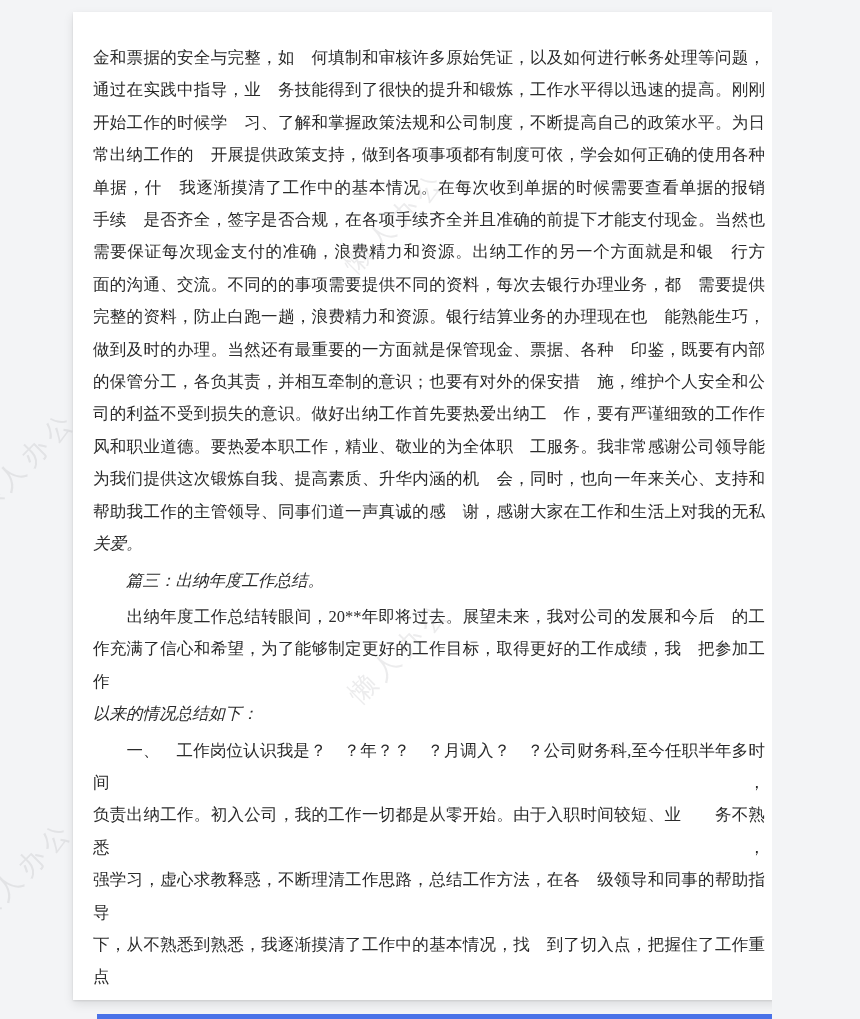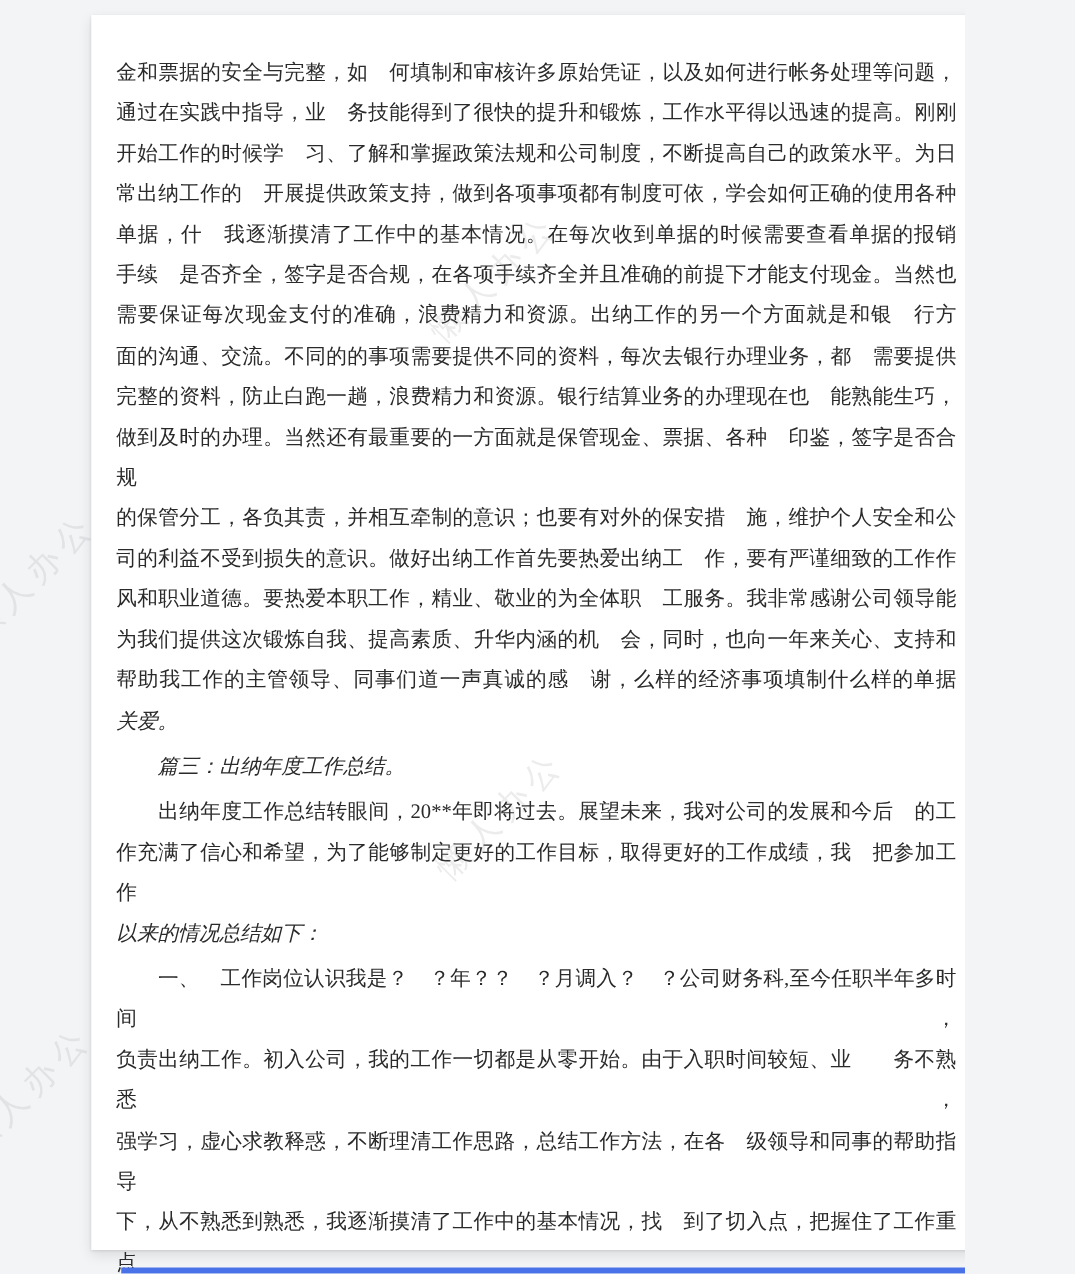--- a/index.html
+++ b/index.html
@@ -78,26 +78,26 @@
         <div class="para">
           <div class="line">金和票据的安全与完整，如　何填制和审核许多原始凭证，以及如何进行帐务处理等问题，</div>
           <div class="line">通过在实践中指导，业　务技能得到了很快的提升和锻炼，工作水平得以迅速的提高。刚刚</div>
           <div class="line">开始工作的时候学　习、了解和掌握政策法规和公司制度，不断提高自己的政策水平。为日</div>
           <div class="line">常出纳工作的　开展提供政策支持，做到各项事项都有制度可依，学会如何正确的使用各种</div>
           <div class="line">单据，什　我逐渐摸清了工作中的基本情况。在每次收到单据的时候需要查看单据的报销</div>
           <div class="line">手续　是否齐全，签字是否合规，在各项手续齐全并且准确的前提下才能支付现金。当然也</div>
           <div class="line">需要保证每次现金支付的准确，浪费精力和资源。出纳工作的另一个方面就是和银　行方</div>
           <div class="line">面的沟通、交流。不同的的事项需要提供不同的资料，每次去银行办理业务，都　需要提供</div>
           <div class="line">完整的资料，防止白跑一趟，浪费精力和资源。银行结算业务的办理现在也　能熟能生巧，</div>
-          <div class="line">做到及时的办理。当然还有最重要的一方面就是保管现金、票据、各种　印鉴，签字是否合规</div>
+          <div class="line">做到及时的办理。当然还有最重要的一方面就是保管现金、票据、各种　印鉴，既要有内部</div>
           <div class="line">的保管分工，各负其责，并相互牵制的意识；也要有对外的保安措　施，维护个人安全和公</div>
           <div class="line">司的利益不受到损失的意识。做好出纳工作首先要热爱出纳工　作，要有严谨细致的工作作</div>
           <div class="line">风和职业道德。要热爱本职工作，精业、敬业的为全体职　工服务。我非常感谢公司领导能</div>
           <div class="line">为我们提供这次锻炼自我、提高素质、升华内涵的机　会，同时，也向一年来关心、支持和</div>
-          <div class="line">帮助我工作的主管领导、同事们道一声真诚的感　谢，么样的经济事项填制什么样的单据</div>
+          <div class="line">帮助我工作的主管领导、同事们道一声真诚的感　谢，感谢大家在工作和生活上对我的无私</div>
           <div class="line endline">关爱。</div>
         </div>
         <div class="para">
           <div class="line endline">　　篇三：出纳年度工作总结。</div>
         </div>
         <div class="para">
           <div class="line">　　出纳年度工作总结转眼间，20**年即将过去。展望未来，我对公司的发展和今后　的工</div>
           <div class="line">作充满了信心和希望，为了能够制定更好的工作目标，取得更好的工作成绩，我　把参加工作</div>
           <div class="line endline">以来的情况总结如下：</div>
         </div>

